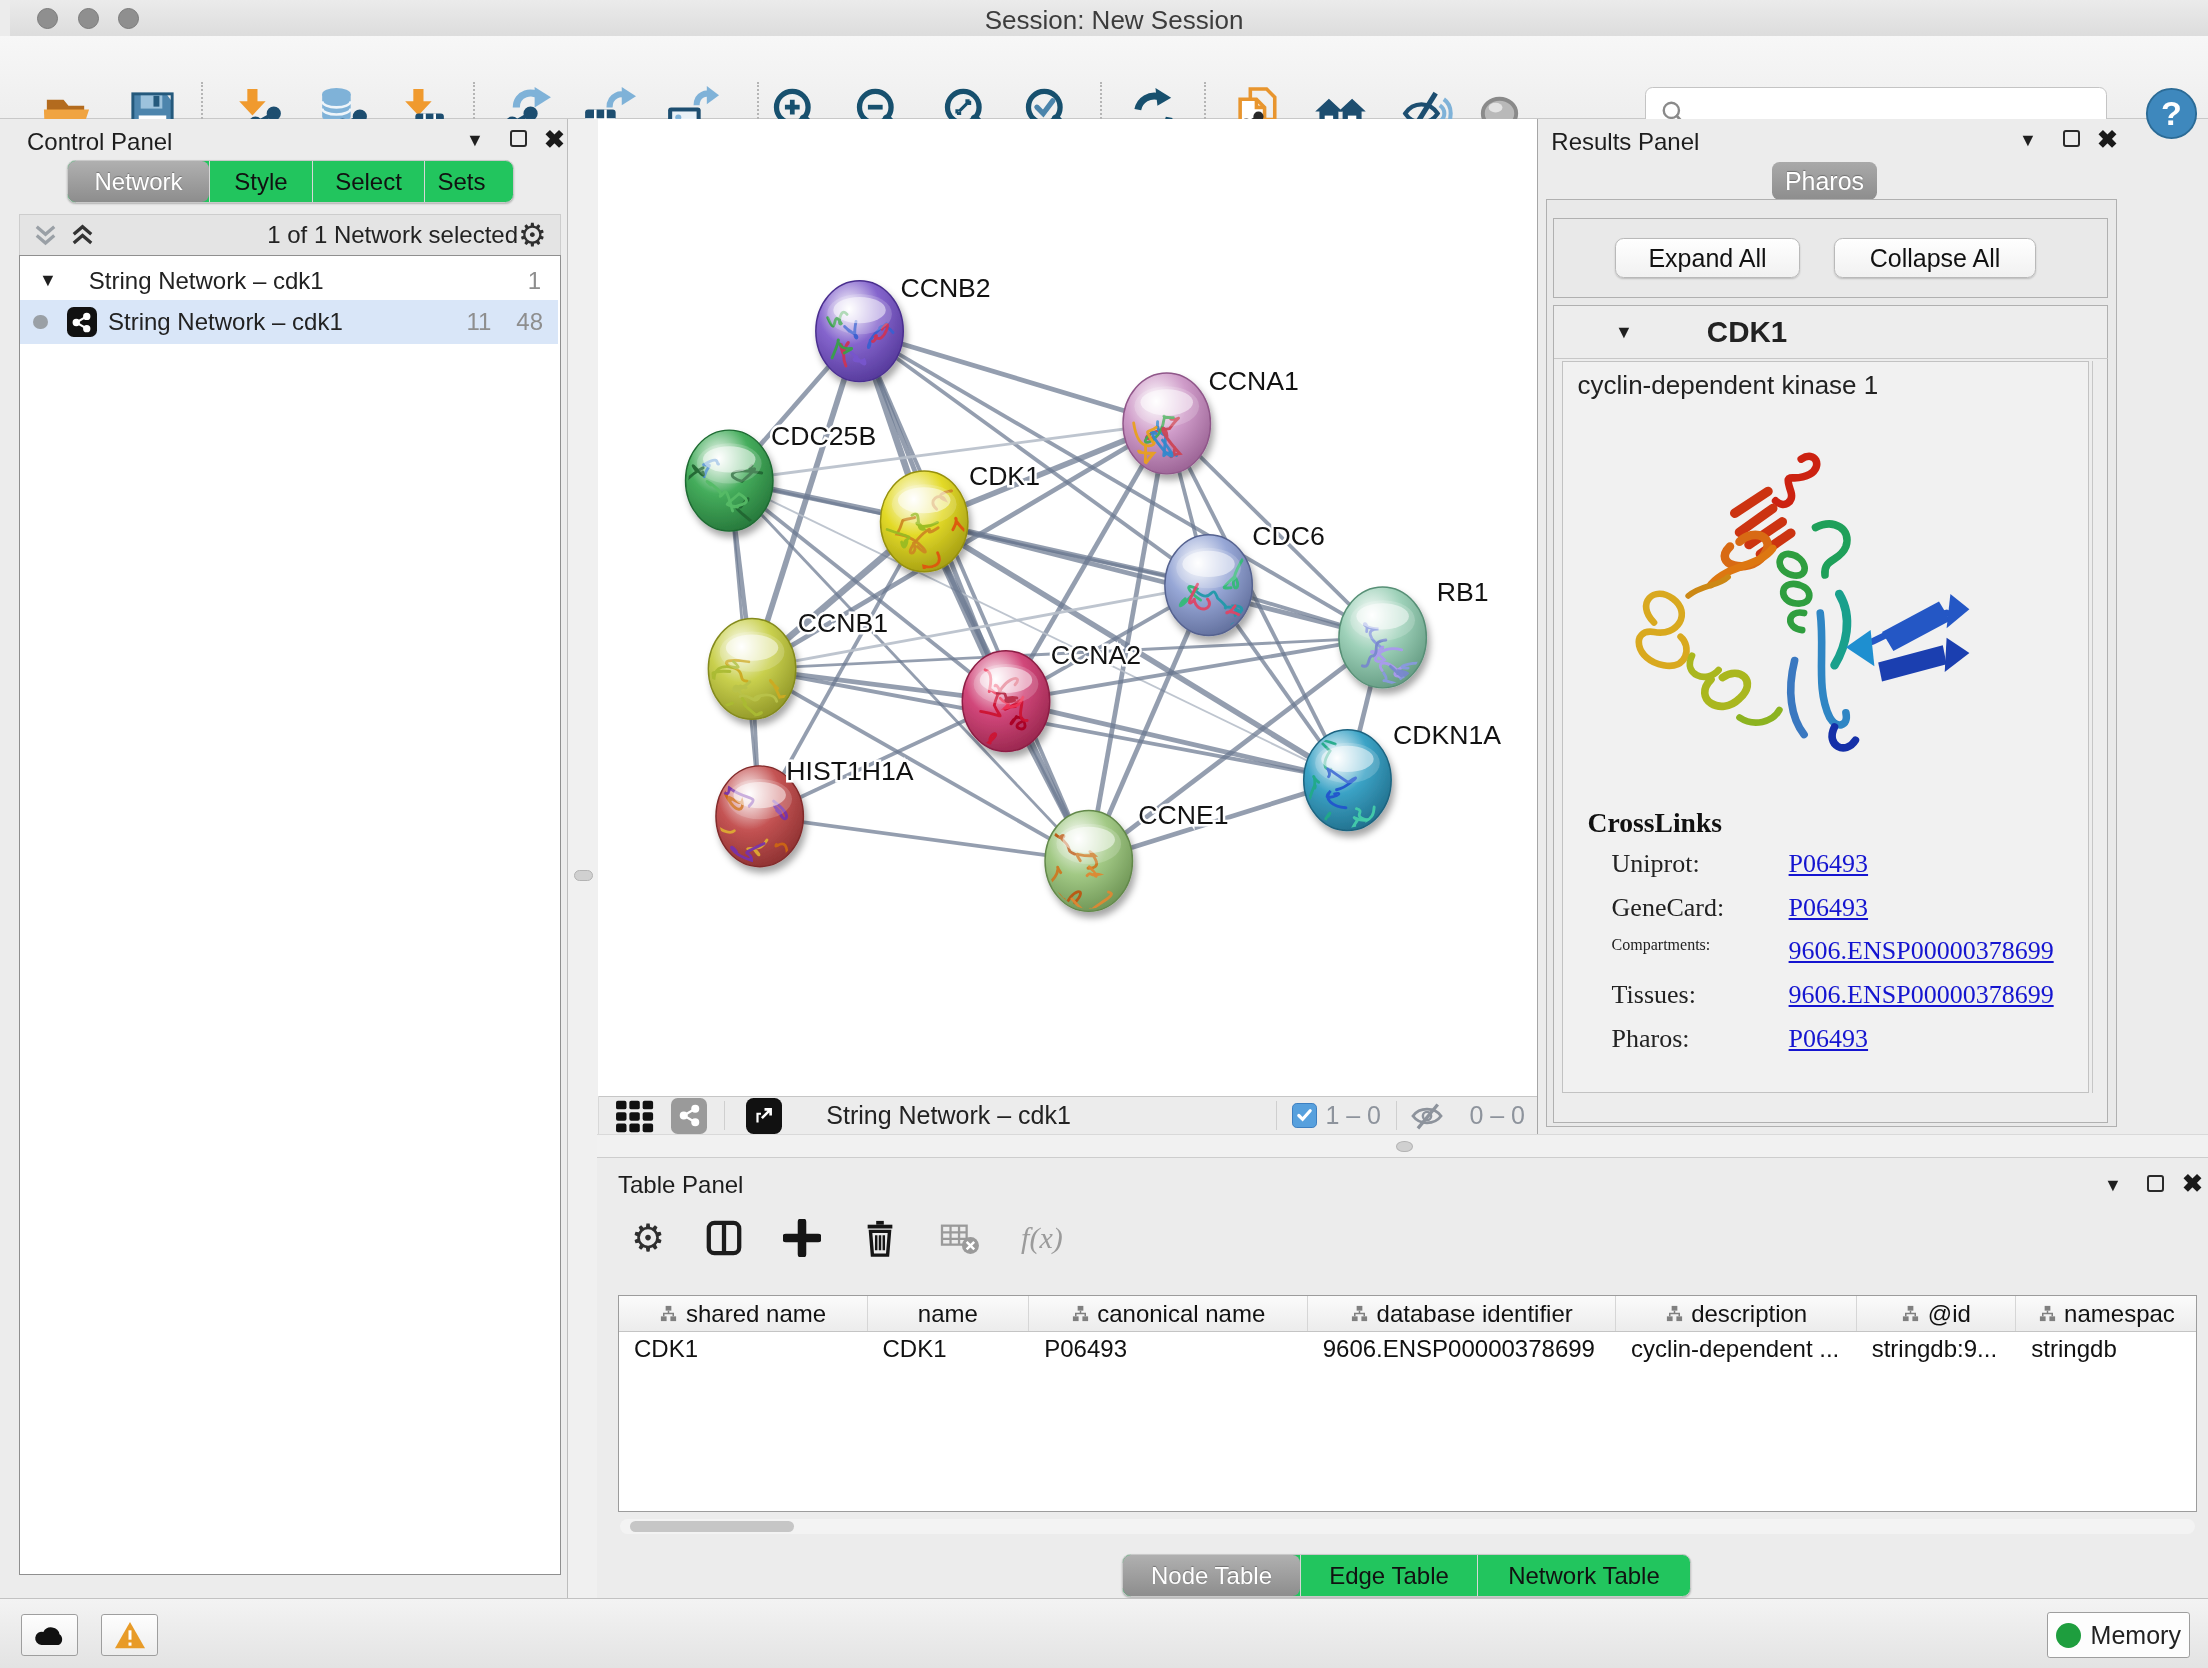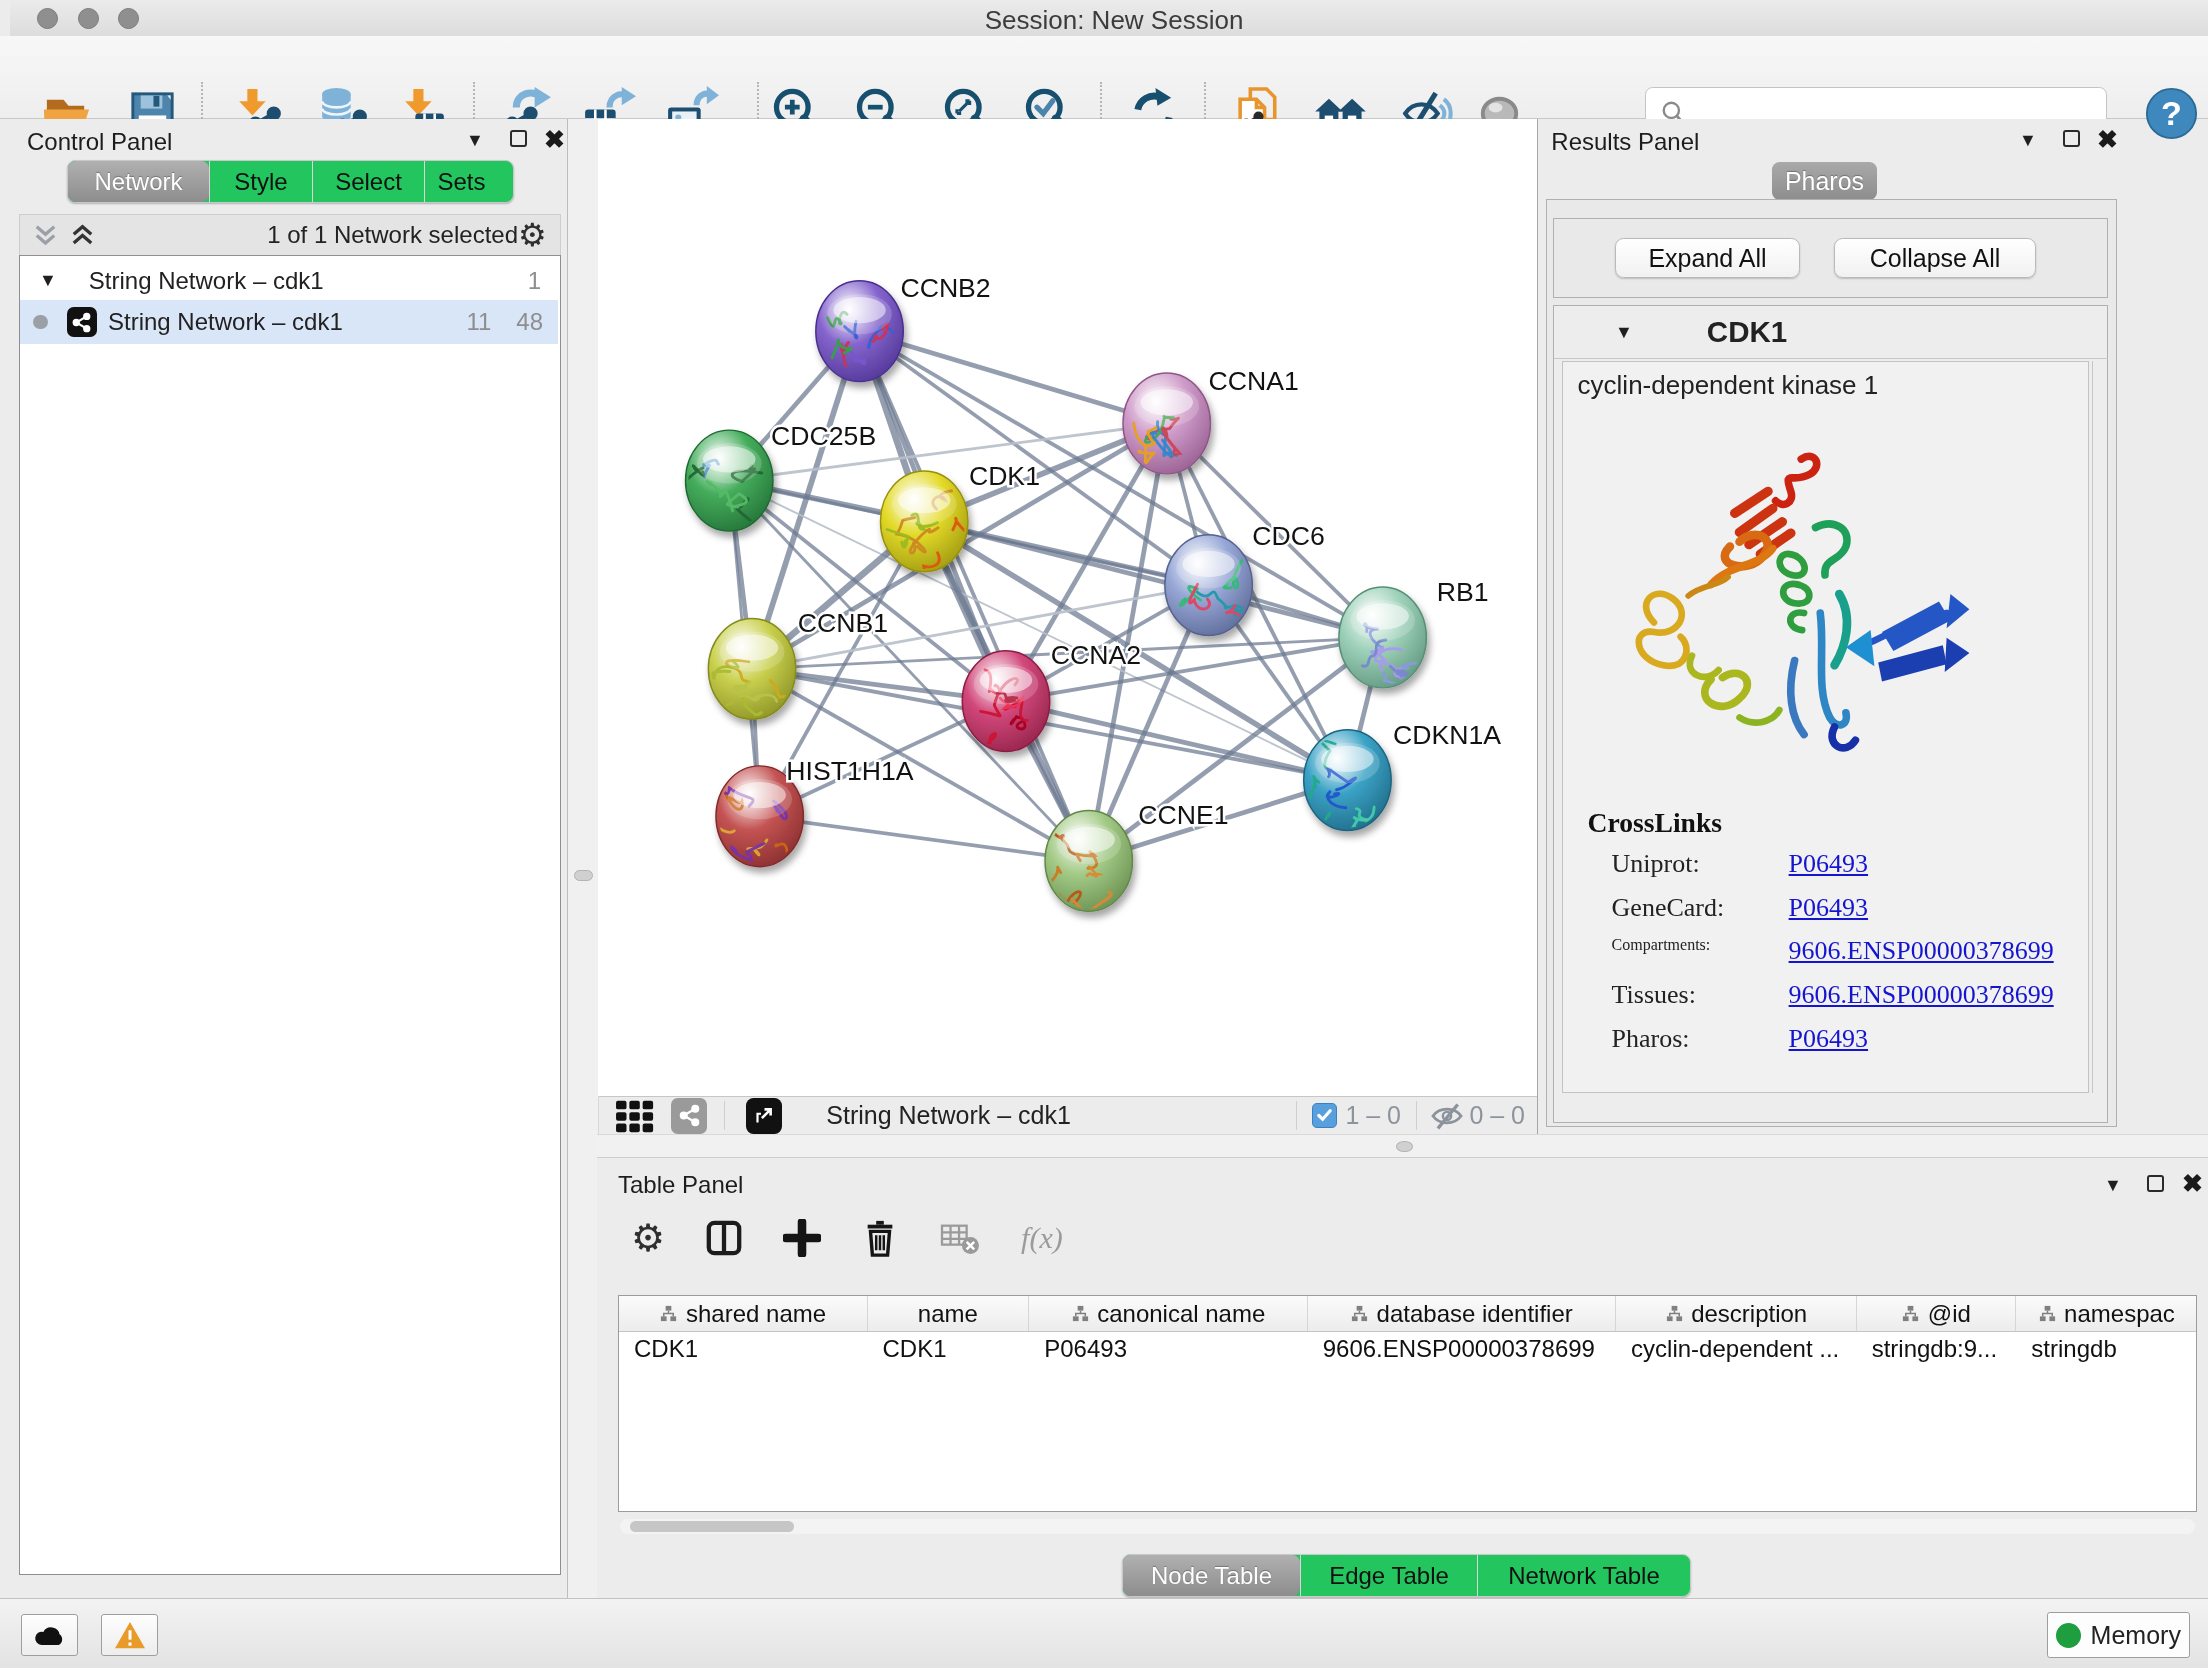--- a/index.html
+++ b/index.html
@@ -673,21 +673,21 @@
           <path d="M3 9 L7 13 L15 4" stroke="#fff" stroke-width="3.4" fill="none" stroke-linecap="round"></path>
         </svg>
     </span>
     <span class="nbtxt" style="margin-left:8px">1 – 0</span>
     <div class="nbsep" style="margin-left:15px"></div>
     <svg width="38" height="30" viewBox="0 0 46 36" style="margin-left:11.4px">
       <path d="M6 18 C14 7 32 7 40 18 C32 29 14 29 6 18 z" fill="none" stroke="#8d939c" stroke-width="3.4"></path>
       <circle cx="23" cy="18" r="5" fill="none" stroke="#8d939c" stroke-width="3"></circle>
       <path d="M36 4 L12 33" stroke="#8d939c" stroke-width="4"></path>
     </svg>
-    <span class="nbtxt" style="margin-left:3px">0 – 0</span>
+    <span class="nbtxt" style="margin-left:23px">0 – 0</span>
     <div class="nbsep" style="margin-left:17px"></div>
     <svg width="42" height="42" viewBox="0 0 44 44" style="margin-left:15px;margin-right:17px">
       <circle cx="22" cy="22" r="12" stroke="#111" stroke-width="5" fill="none"></circle>
       <g fill="#111">
         <path d="M22 1 L27 9 H17z"></path>
           <path d="M22 43 L27 35 H17z"></path>
         <path d="M1 22 L9 17 v10z"></path>
           <path d="M43 22 L35 17 v10z"></path>
       </g>
     </svg>

